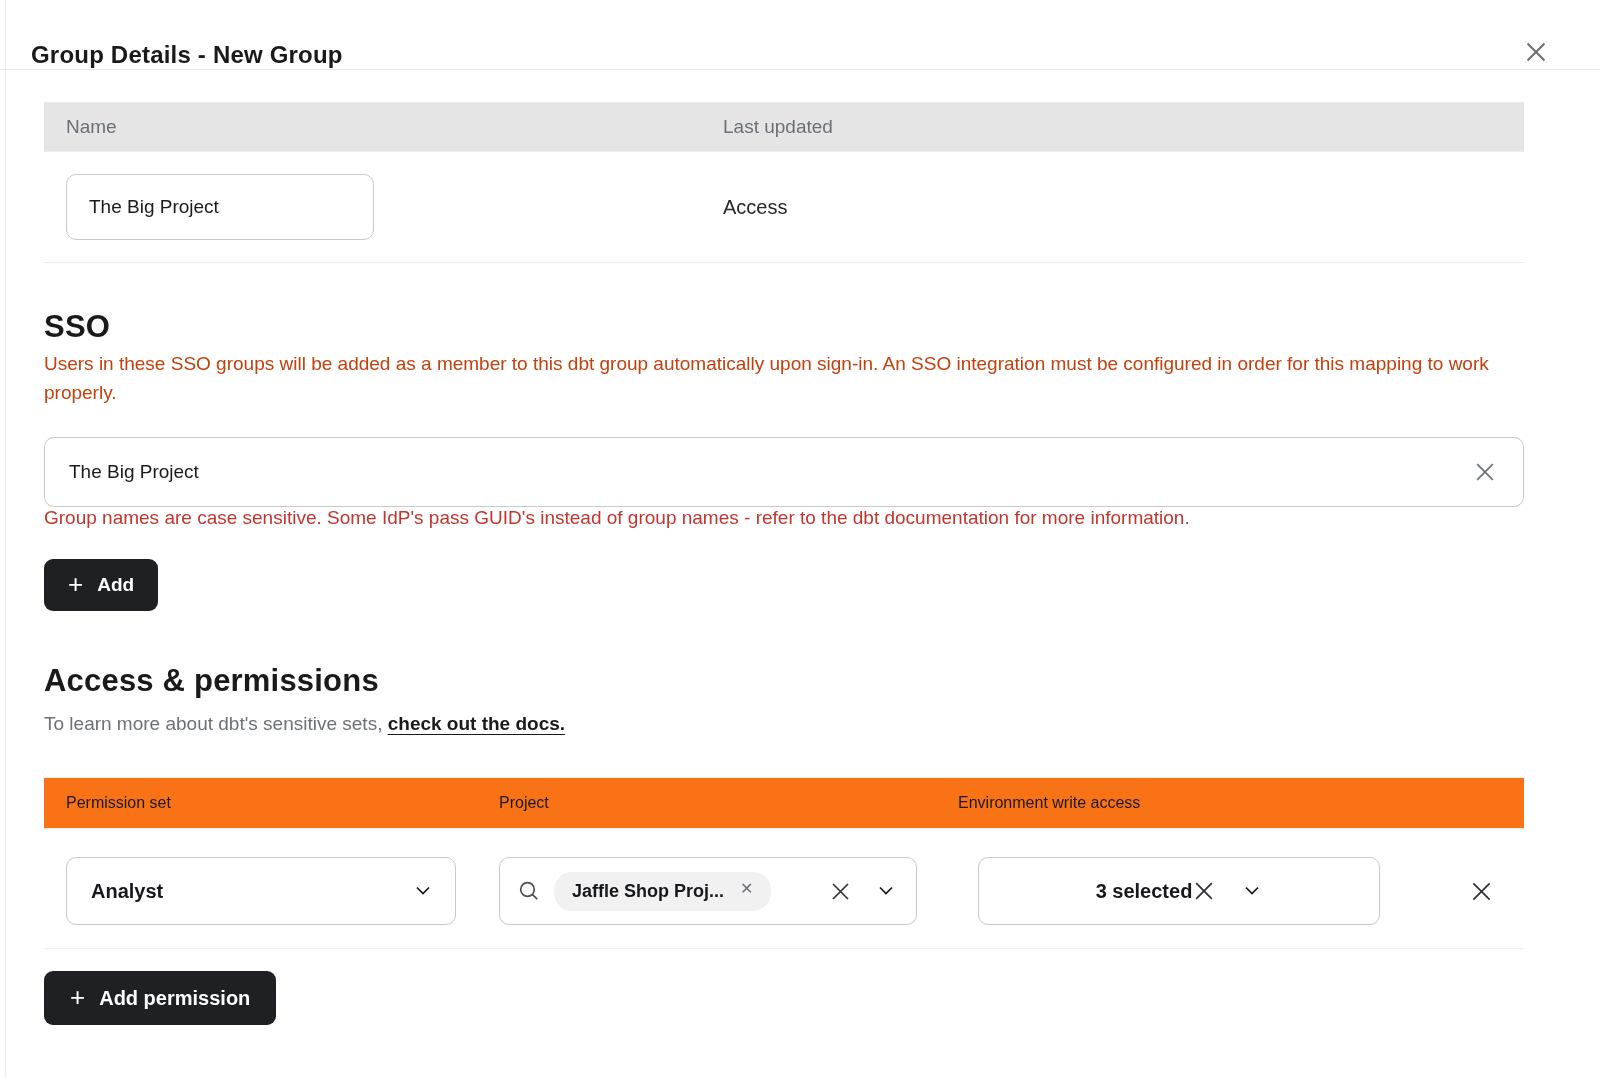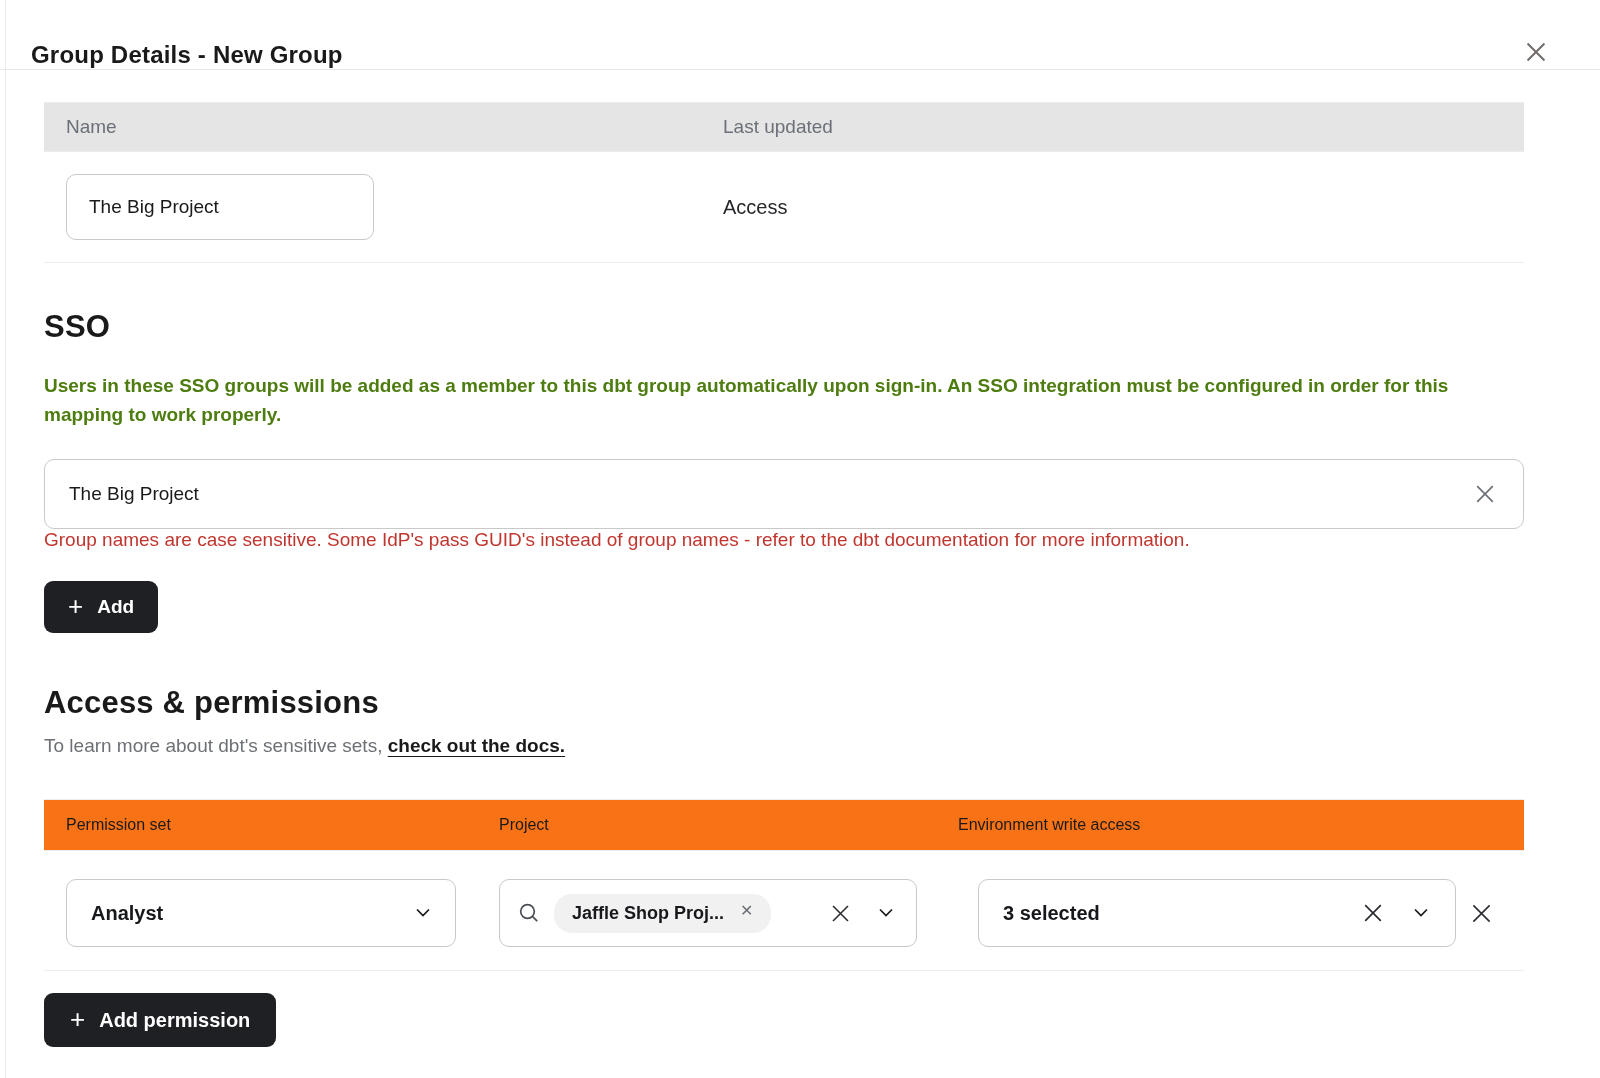--- a/index.html
+++ b/index.html
@@ -58,24 +58,23 @@
     font-size: 19px; font-weight: 500;
     font-family: inherit; color: #1a1a1a;
     outline: none; background: #fff;
   }
   .unknown-cell { font-size: 20px; color: #26282b; }
 
   
   .section-heading { font-size: 31px; font-weight: 700; letter-spacing: .2px; }
   .sso-section { margin-top: 46px; }
   .section-desc {
-    margin-top: 26px;
-    font-size: 19px; line-height: 29px; color: #4d7c0f;
+    margin-top: 4px;
+    font-size: 19px; line-height: 29px; color: #c2410c;
     max-width: 1480px;
-    font-weight: bold;
   }
 
   
   .sso-input-wrap {
     margin-top: 30px;
     height: 70px; width: 100%;
     border: 1px solid #c9c9c9; border-radius: 10px;
     display: flex; align-items: center;
     padding: 0 26px 0 24px;
     background: #fff;
@@ -136,21 +135,21 @@
   .multiselect-project { width: 418px; padding: 0 22px 0 18px; gap: 14px; }
   .chip {
     display: inline-flex; align-items: flex-start; gap: 16px;
     background: #f1f1f2; border-radius: 18px;
     padding: 9px 18px;
     font-size: 18px; font-weight: 600; color: #16181b;
     white-space: nowrap;
   }
   .chip-x { font-size: 16px; font-weight: 700; color: #6b6f76; cursor: pointer; line-height: 1; }
   .ms-right { margin-left: auto; display: flex; align-items: center; gap: 26px; }
-  .select-env { margin-left: 20px; width: 478px; padding: 0 26px 0 24px; justify-content: space-between; }
+  .select-env { margin-left: 20px; width: 402px; padding: 0 26px 0 24px; justify-content: center; }
   .env-right { display: flex; align-items: center; gap: 28px; }
   .remove-cell { display: flex; justify-content: center; }
 </style>
 </head>
 <body>
 
 <div class="left-edge"></div>
 
 <header class="modal-header">
   <h1 class="modal-title">Group Details - New Group</h1>

